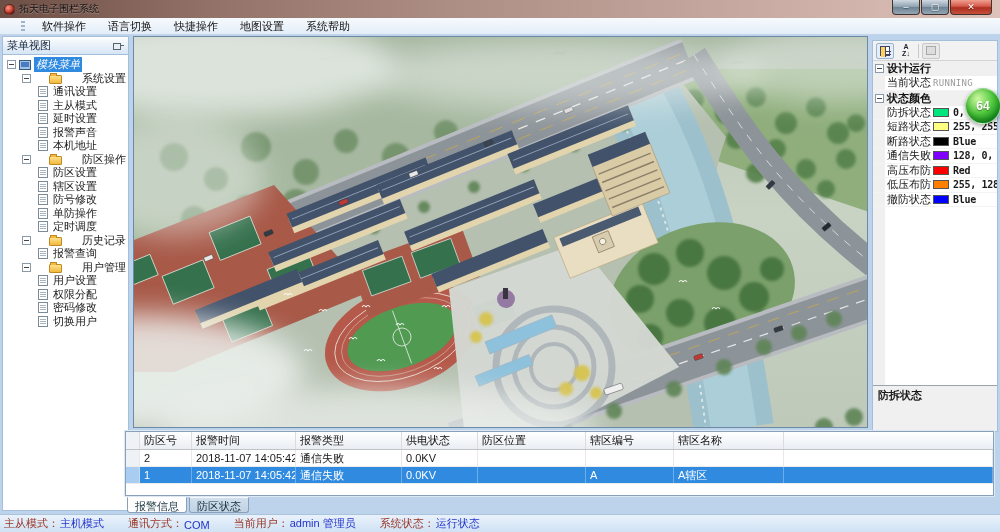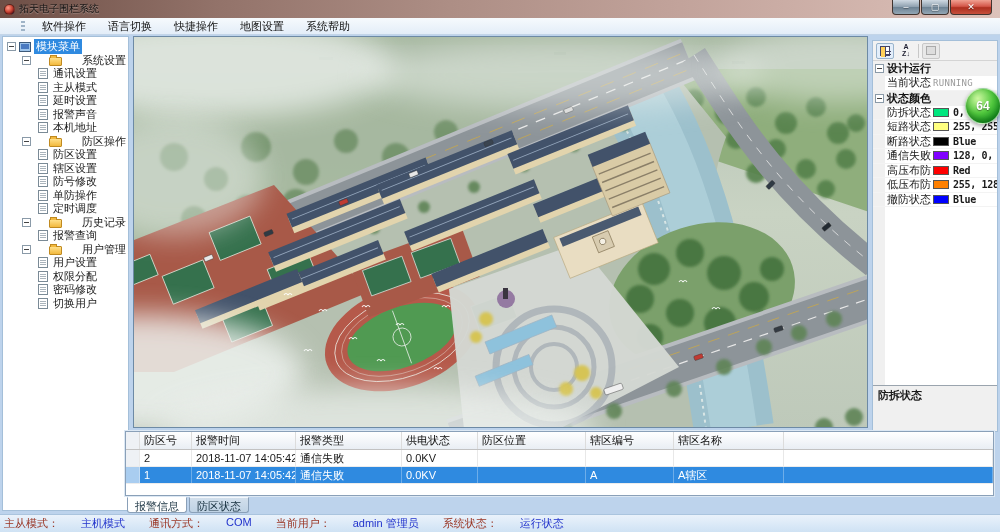--- a/index.html
+++ b/index.html
@@ -43,21 +43,21 @@
   .leftpanel-header{ height:18px; background:linear-gradient(#fcfdfe,#d6e5f5);
     border-bottom:1px solid #a4bfd9; display:flex; align-items:center; justify-content:space-between;
     padding:0 4px; color:#13243a; }
   .pin{ position:relative; width:11px; height:10px; flex:0 0 auto; }
   .pin::before{ content:""; position:absolute; left:0; top:2px; width:6px; height:5px;
     border:1px solid #55636f; background:#e8eef4; }
   .pin::after{ content:""; position:absolute; left:7px; top:4px; width:4px; height:1px; background:#55636f; }
   .tree{ padding:3px 0 0 2px; }
   .trow{ height:13.5px; display:flex; align-items:center; white-space:nowrap; cursor:default;}
   .trow .lbl{ padding:0 2px; }
-  .lv0{ padding-left:2px; } .lv1{ padding-left:17px;justify-content:space-between; } .lv2{ padding-left:33px; }
+  .lv0{ padding-left:2px;font-style:italic; } .lv1{ padding-left:17px;justify-content:space-between; } .lv2{ padding-left:33px; }
   .expander{ width:9px; height:9px; border:1px solid #8a9aa8; background:#fff; position:relative;
     margin-right:3px; flex:0 0 auto; }
   .expander::after{ content:""; position:absolute; left:1px; top:3px; width:5px; height:1px; background:#444;}
   .i-monitor{ width:12px; height:10px; border:1px solid #3c5a7a; background:#9ec4ea; position:relative; margin-right:3px; flex:0 0 auto;}
   .i-monitor::before{ content:""; position:absolute; left:1px; top:1px; right:1px; height:5px; background:#4a7ac0;}
   .i-folder{ width:13px; height:9px; background:linear-gradient(#ffe08a,#f2b93e); border:1px solid #c08a20;
     border-radius:1px; position:relative; margin:2px 3px 0 0; flex:0 0 auto;}
   .i-folder::before{ content:""; position:absolute; left:0; top:-3px; width:5px; height:2px;
     background:#f2b93e; border:1px solid #c08a20; border-bottom:none; }
   .i-doc{ width:10px; height:11px; background:#fff; border:1px solid #7a8a96; margin-right:3px; position:relative; flex:0 0 auto;}
@@ -120,21 +120,21 @@
   
   .tabs{ position:absolute; left:127px; top:497px; height:16px; display:flex; }
   .tab{ padding:1px 7px 0; border:1px solid #8aa0b8; border-top:1px solid #f4f8fc;
     background:linear-gradient(#d2dfec,#bfd2e4); border-radius:0 0 3px 3px; margin-right:2px;
     color:#17303f; cursor:default;}
   .tab.active{ background:#fff; border-top:1px solid #fff; }
   
   .statusbar{ position:absolute; left:0; top:514px; width:1000px; height:18px;
     background:linear-gradient(#eaf2fb,#cfe2f4); border-top:1px solid #aac4de;
     display:flex; align-items:center; padding-left:4px;}
-  .seg{ display:flex; gap:22px; margin-right:24px; white-space:nowrap;}
+  .seg{ display:flex; gap:1px; margin-right:24px; white-space:nowrap;align-items:flex-end;}
   .seg .slabel{ color:#993322; }
   .seg .svalue{ color:#2233cc; }
 </style>
 </head>
 <body>
 
 <div class="titlebar">
   <div class="app-icon"></div>
   <div class="title-text">拓天电子围栏系统</div>
 </div>
@@ -149,20 +149,24 @@
   <div id="menu-items" style="display:flex;">
       <div class="menu-item">软件操作</div>
       <div class="menu-item">语言切换</div>
       <div class="menu-item">快捷操作</div>
       <div class="menu-item">地图设置</div>
       <div class="menu-item">系统帮助</div>
     </div>
 </div>
 
 <div class="leftpanel">
+  <div class="leftpanel-header">
+    <span>菜单视图</span>
+    <span class="pin"></span>
+  </div>
   <div class="tree" id="tree">
       <div class="trow lv0">
         <span class="expander"></span>
         <span class="i-monitor"></span>
         <span class="lbl root-sel">模块菜单</span>
       </div>
       <div class="trow lv1">
         <span class="expander"></span>
         <span class="i-folder"></span>
         <span class="lbl">系统设置</span>

